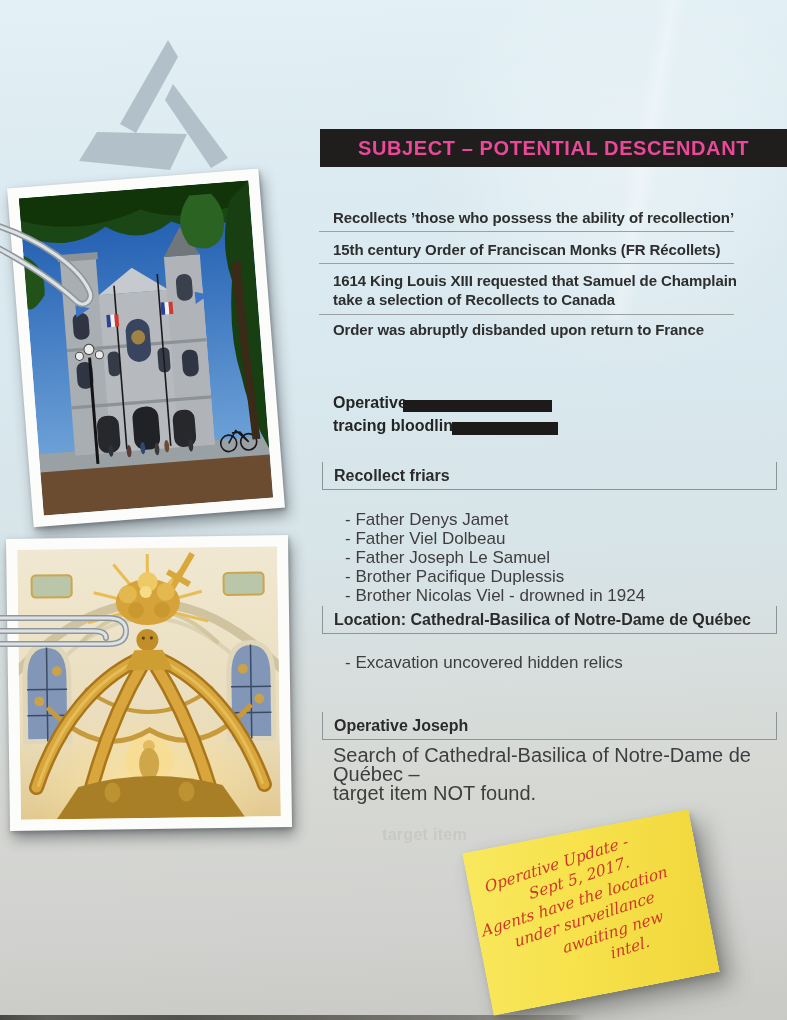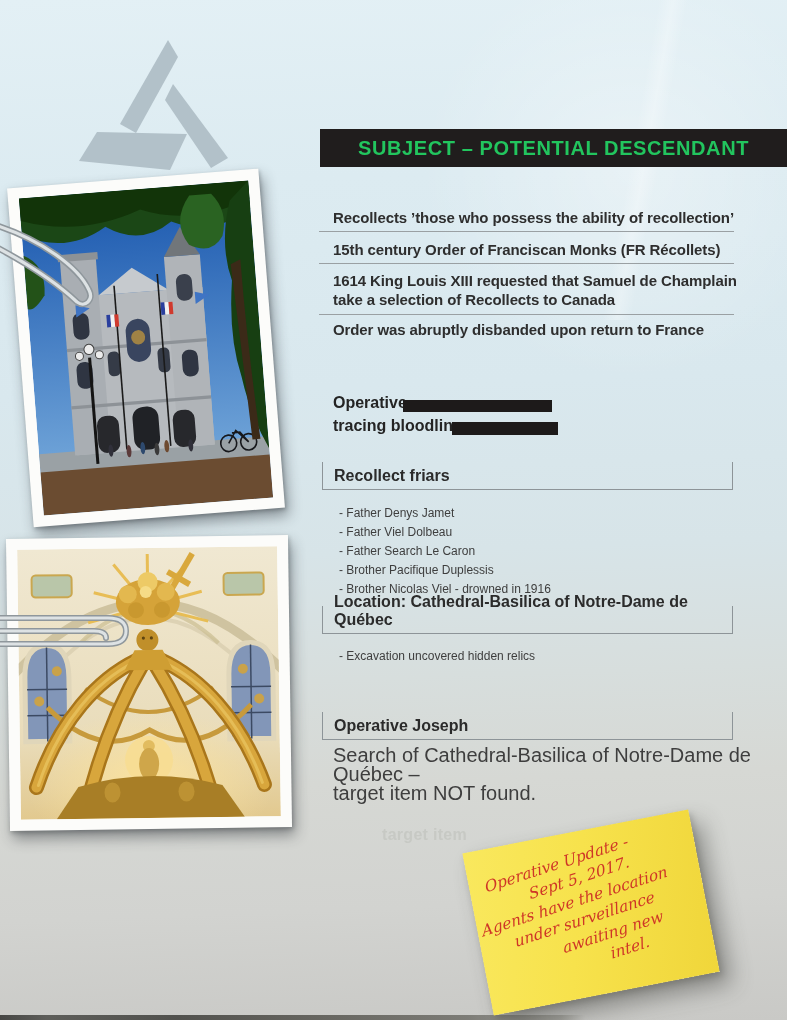--- a/index.html
+++ b/index.html
@@ -11,39 +11,39 @@
     background:radial-gradient(closest-side,rgba(255,255,255,.35),rgba(255,255,255,0));
     transform:rotate(18deg);pointer-events:none;}
   .crease{position:absolute;left:600px;top:0;width:90px;height:320px;
     background:linear-gradient(100deg,rgba(255,255,255,0) 40%,rgba(255,255,255,.28) 50%,rgba(255,255,255,0) 60%);pointer-events:none;}
 
   
   .logo{position:absolute;left:76px;top:40px;width:156px;height:132px;}
 
   
   .header-bar{position:absolute;left:320px;top:129px;width:467px;height:38px;
-    background:#201d1d;color:#22c55e;font-size:20px;font-weight:700;
+    background:#201d1d;color:#ec4899;font-size:20px;font-weight:700;
     letter-spacing:.6px;text-align:center;line-height:39px;}
 
   
   .fact{position:absolute;left:333px;width:460px;font-size:15px;font-weight:700;
     color:#2e2e2e;line-height:19px;letter-spacing:-.1px;white-space:nowrap;}
   .rule{position:absolute;left:319px;width:415px;height:1px;background:#9aa0a3;}
 
   
   .op-label{position:absolute;left:333px;font-size:16px;font-weight:700;color:#242424;}
   .redact{position:absolute;background:#1d1a1a;}
 
   
-  .sec-box{position:absolute;left:322px;width:411px;height:28px;
+  .sec-box{position:absolute;left:322px;width:455px;height:28px;
     border-left:1px solid #8d9498;border-right:1px solid #8d9498;border-bottom:1px solid #8d9498;
     display:flex;align-items:flex-end;padding:0 0 4px 11px;box-sizing:border-box;
     font-size:16px;font-weight:700;color:#2b2b2b;}
-  .sec-list{position:absolute;left:333px;list-style:none;margin:6px;padding:0;
-    font-size:12px;line-height:19px;color:#3e3e3e;}
+  .sec-list{position:absolute;left:333px;list-style:none;margin:12px;padding:0;
+    font-size:17px;line-height:19px;color:#3e3e3e;}
   .sec-body{position:absolute;left:333px;font-size:20px;line-height:19px;color:#3e3e3e;}
 
   .ghost{position:absolute;left:382px;top:826px;font-size:16px;font-weight:700;
     color:#c7c9c4;letter-spacing:.3px;}
 
   
   .photo{position:absolute;background:#fcfcfa;box-sizing:border-box;padding:11px;
     box-shadow:3px 8px 14px rgba(40,45,50,.45),1px 2px 4px rgba(40,45,50,.3);}
   .photo1{left:20px;top:178px;width:252px;height:340px;transform:rotate(-4.5deg);z-index:3;}
   .photo2{left:8px;top:537px;width:282px;height:292px;transform:rotate(-0.8deg);z-index:3;}
@@ -111,23 +111,23 @@
   <div class="redact" style="left:403px;top:400px;width:149px;height:12px"></div>
   <div class="op-label" style="top:417px">tracing bloodline</div>
   <div class="redact" style="left:452px;top:422px;width:106px;height:13px"></div>
 
   <div class="sec-box" style="top:462px">
     <span>Recollect friars</span>
   </div>
   <ul class="sec-list" style="top:498px">
     <li>- Father Denys Jamet</li>
     <li>- Father Viel Dolbeau</li>
-    <li>- Father Search Le Caron</li>
+    <li>- Father Joseph Le Samuel</li>
     <li>- Brother Pacifique Duplessis</li>
-    <li>- Brother Nicolas Viel - drowned in 1916</li>
+    <li>- Brother Nicolas Viel - drowned in 1924</li>
   </ul>
 
   <div class="sec-box" style="top:606px">
     <span>Location: Cathedral-Basilica of Notre-Dame de Québec</span>
   </div>
   <ul class="sec-list" style="top:641px">
     <li>- Excavation uncovered hidden relics</li>
   </ul>
 
   <div class="sec-box" style="top:712px">

